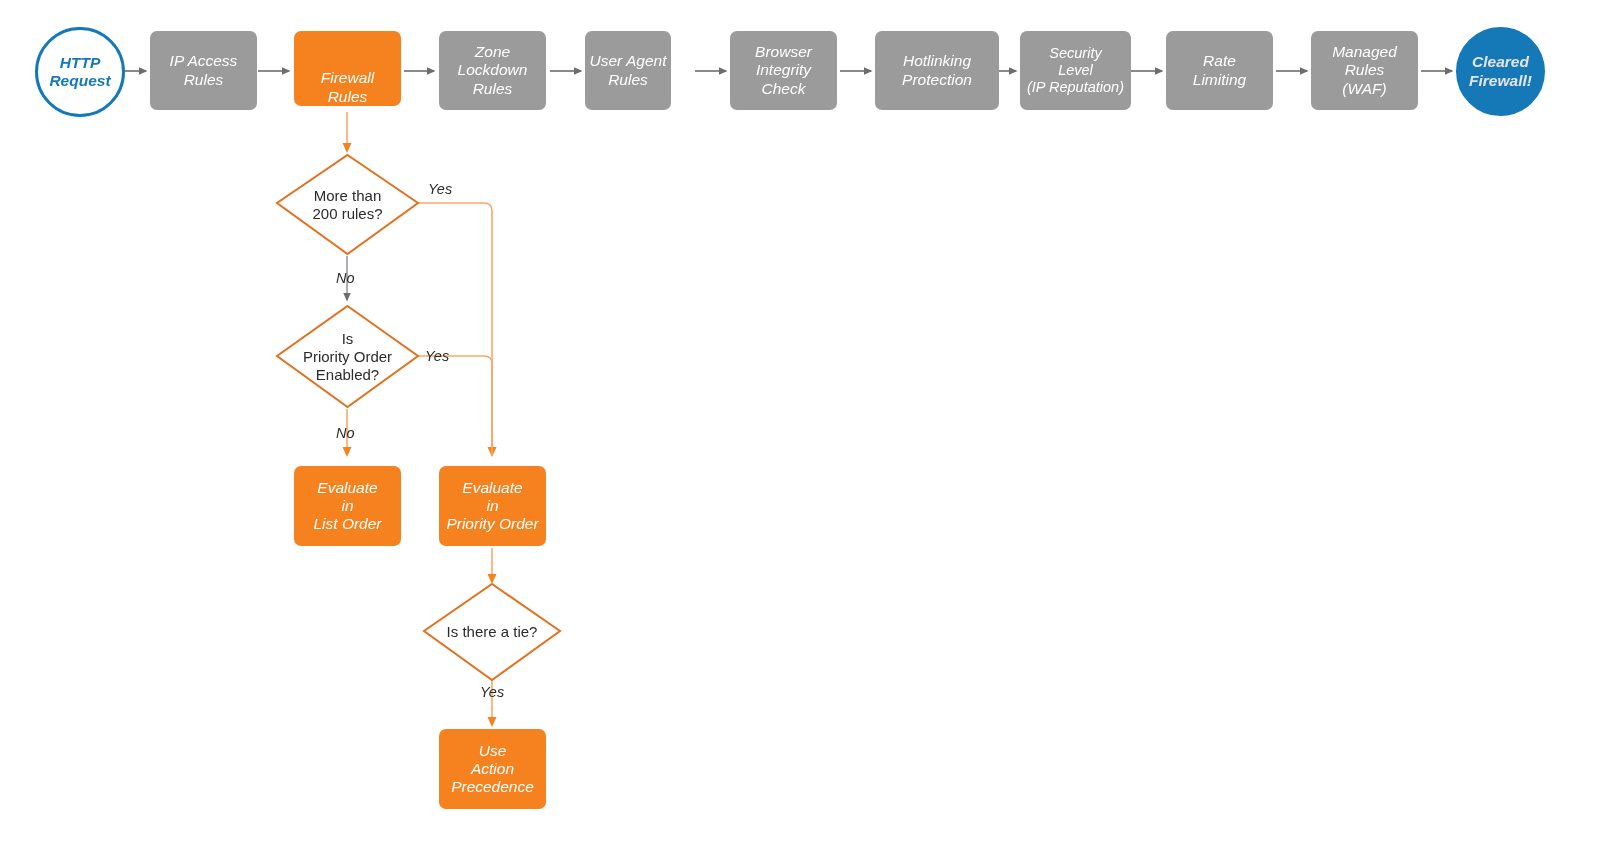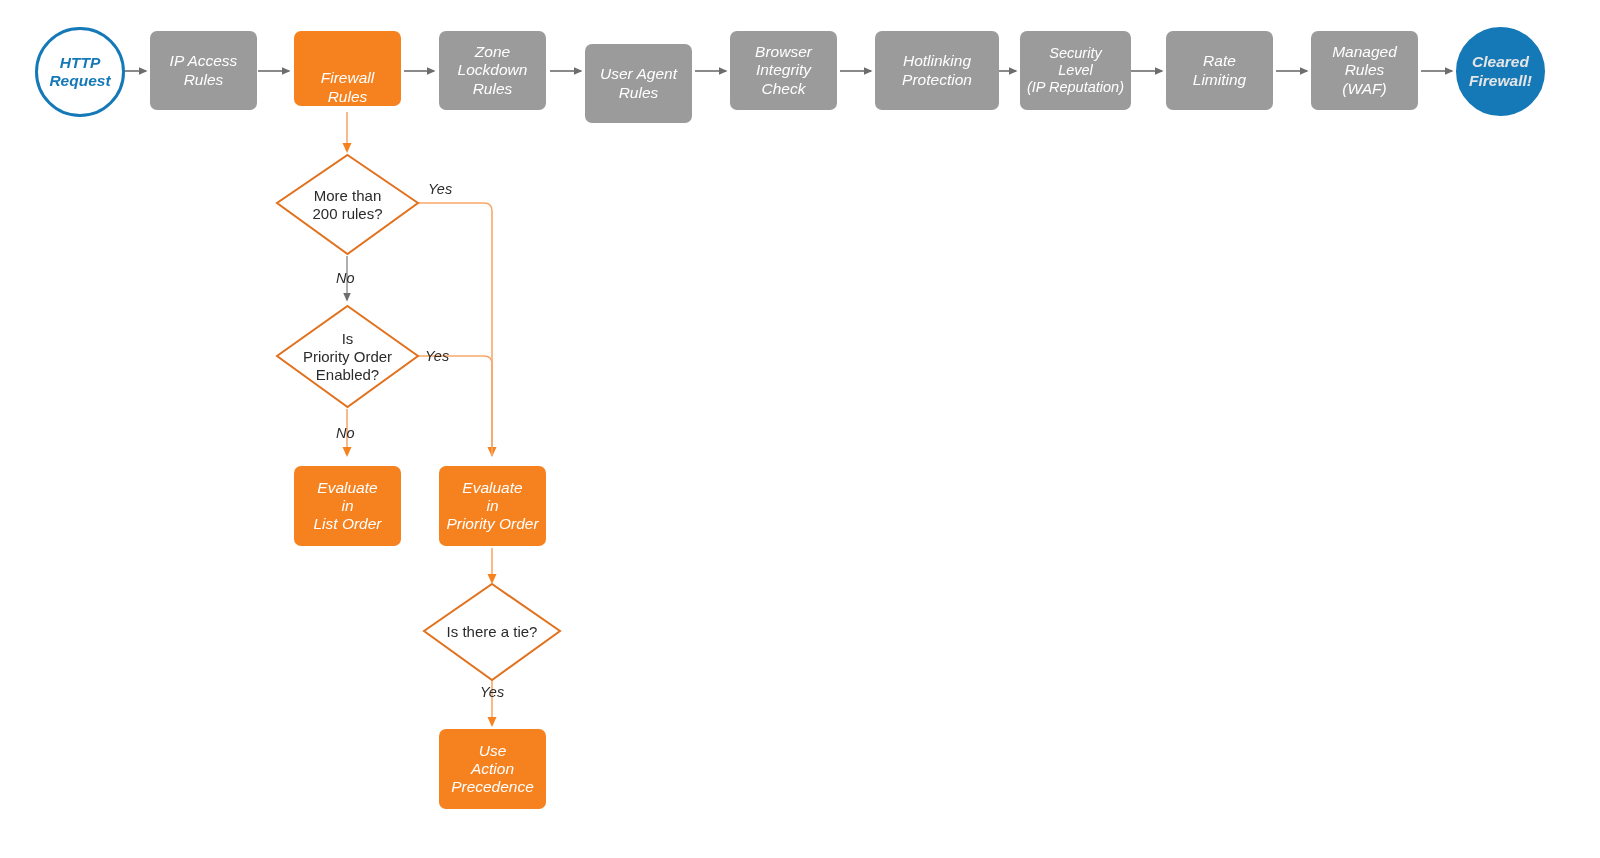--- a/index.html
+++ b/index.html
@@ -157,21 +157,21 @@
     <span style="white-space:pre-line;">Firewall
 Rules</span>
   </div>
 
   <div class="node stage-box" style="left:439px; top:31px; width:107px; height:79px;">
     <span style="white-space:pre-line;">Zone
 Lockdown
 Rules</span>
   </div>
 
-  <div class="node stage-box" style="left:585px; top:44px; width:107px; height:79px;">
+  <div class="node stage-box" style="left:585px; top:31px; width:86px; height:79px;">
     <span style="white-space:pre-line;">User Agent
 Rules</span>
   </div>
 
   <div class="node stage-box" style="left:730px; top:31px; width:107px; height:79px;">
     <span style="white-space:pre-line;">Browser
 Integrity
 Check</span>
   </div>
 

